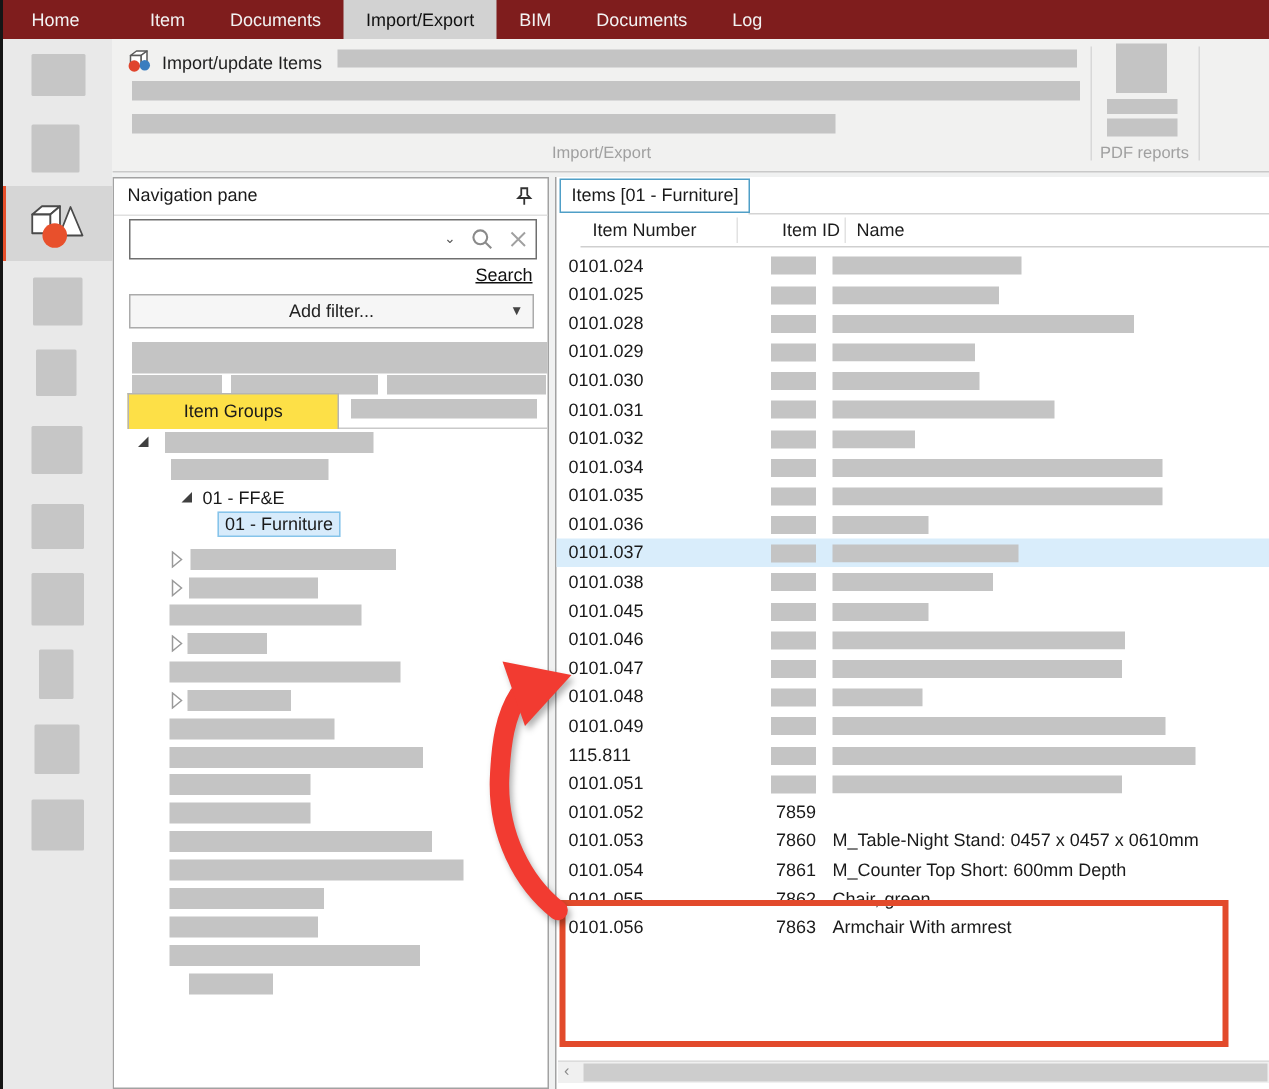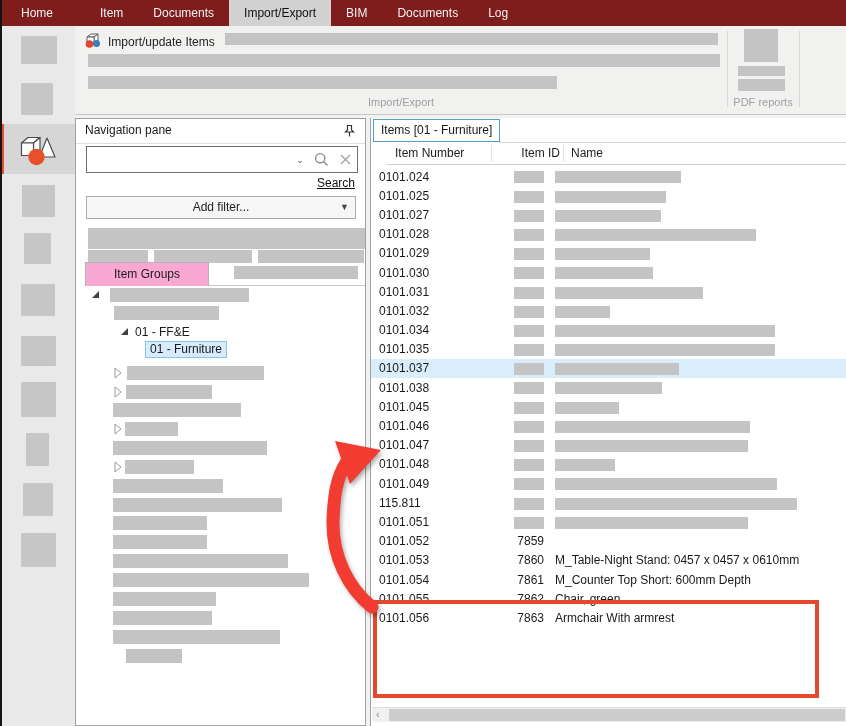--- a/index.html
+++ b/index.html
@@ -33,21 +33,21 @@
   #navpane{position:absolute;left:75px;top:118px;width:291px;height:608px;background:#fff;border:1px solid #a2a2a2;box-sizing:border-box;}
   #nav-title{position:absolute;left:0;top:0;width:100%;height:24px;border-bottom:1px solid #e0e0e0;}
   #nav-title .t{position:absolute;left:9px;top:4px;font-size:12px;}
   #pin{position:absolute;right:9px;top:5px;}
   #searchbox{position:absolute;left:10px;top:27px;width:270px;height:25px;border:1px solid #6f6f6f;background:#fff;display:flex;align-items:center;}
   #searchbox input{flex:1;border:0;outline:0;height:20px;font-size:12px;padding:0 4px;background:transparent;}
   #searchbox .ic{display:flex;align-items:center;justify-content:center;height:100%;}
   #search-link{position:absolute;right:10px;top:57px;font-size:12px;text-decoration:underline;color:#111;}
   #addfilter{position:absolute;left:10px;top:77px;width:270px;height:23px;background:#f6f6f6;border:1px solid #ababab;box-sizing:border-box;text-align:center;line-height:21px;font-size:12px;color:#222;}
   #addfilter .dd{position:absolute;right:6px;top:0;color:#444;font-size:9px;line-height:21px;}
-  #ig-tab{position:absolute;left:9px;top:143px;width:124px;height:24px;background:#f9a8d4;border:1px solid #b5b5b5;border-bottom:none;box-sizing:border-box;text-align:center;line-height:22px;font-size:12px;z-index:2;}
+  #ig-tab{position:absolute;left:9px;top:143px;width:141px;height:24px;background:#fde047;border:1px solid #b5b5b5;border-bottom:none;box-sizing:border-box;text-align:center;line-height:22px;font-size:12px;z-index:2;}
   #tabline{position:absolute;left:133px;top:166px;right:0;height:1px;background:#c9c9c9;}
   .tri-exp{width:0;height:0;border-left:7px solid transparent;border-bottom:7px solid #404040;position:absolute;}
   .treerow{position:absolute;height:16px;left:0;width:100%;}
   .tree-label{position:absolute;font-size:12px;white-space:nowrap;top:0;line-height:16px;}
   .tree-label.sel{background:#d7ebfb;border:1px solid #86c4ea;padding:0 4px;line-height:15px;top:-2px;}
   
   #tablepane{position:absolute;left:370px;top:118px;width:476px;height:608px;background:#fff;border-left:1px solid #a2a2a2;box-sizing:border-box;}
   #items-tab{position:absolute;left:2px;top:1px;height:23px;border:1px solid #4f9fc7;background:#fff;line-height:21px;padding:0 7px;font-size:12px;box-sizing:border-box;z-index:2;}
   #items-tabline{position:absolute;left:128px;top:24px;right:0;height:1px;background:#d4d4d4;}
   #thead{position:absolute;left:0;top:25px;width:100%;height:22px;border-bottom:1px solid #cfcfcf;box-sizing:border-box;margin-left:16px;}
@@ -270,25 +270,20 @@
         <div class="c-num">0101.024</div>
         <div class="c-id"><span class="rph" style="width: 30px;"></span></div>
         <div class="c-name"><span class="rph" style="width: 126px;"></span></div>
       </div>
       <div class="trow">
         <div class="c-num">0101.025</div>
         <div class="c-id"><span class="rph" style="width: 30px;"></span></div>
         <div class="c-name"><span class="rph" style="width: 111px;"></span></div>
       </div>
       <div class="trow">
-        <div class="c-num">0101.027</div>
-        <div class="c-id"><span class="rph" style="width: 30px;"></span></div>
-        <div class="c-name"><span class="rph" style="width: 106px;"></span></div>
-      </div>
-      <div class="trow">
         <div class="c-num">0101.028</div>
         <div class="c-id"><span class="rph" style="width: 30px;"></span></div>
         <div class="c-name"><span class="rph" style="width: 201px;"></span></div>
       </div>
       <div class="trow">
         <div class="c-num">0101.029</div>
         <div class="c-id"><span class="rph" style="width: 30px;"></span></div>
         <div class="c-name"><span class="rph" style="width: 95px;"></span></div>
       </div>
       <div class="trow">
@@ -308,20 +303,25 @@
       </div>
       <div class="trow">
         <div class="c-num">0101.034</div>
         <div class="c-id"><span class="rph" style="width: 30px;"></span></div>
         <div class="c-name"><span class="rph" style="width: 220px;"></span></div>
       </div>
       <div class="trow">
         <div class="c-num">0101.035</div>
         <div class="c-id"><span class="rph" style="width: 30px;"></span></div>
         <div class="c-name"><span class="rph" style="width: 220px;"></span></div>
+      </div>
+      <div class="trow">
+        <div class="c-num">0101.036</div>
+        <div class="c-id"><span class="rph" style="width: 30px;"></span></div>
+        <div class="c-name"><span class="rph" style="width: 64px;"></span></div>
       </div>
       <div class="trow hl">
         <div class="c-num">0101.037</div>
         <div class="c-id"><span class="rph" style="width: 30px;"></span></div>
         <div class="c-name"><span class="rph" style="width: 124px;"></span></div>
       </div>
       <div class="trow">
         <div class="c-num">0101.038</div>
         <div class="c-id"><span class="rph" style="width: 30px;"></span></div>
         <div class="c-name"><span class="rph" style="width: 107px;"></span></div>

